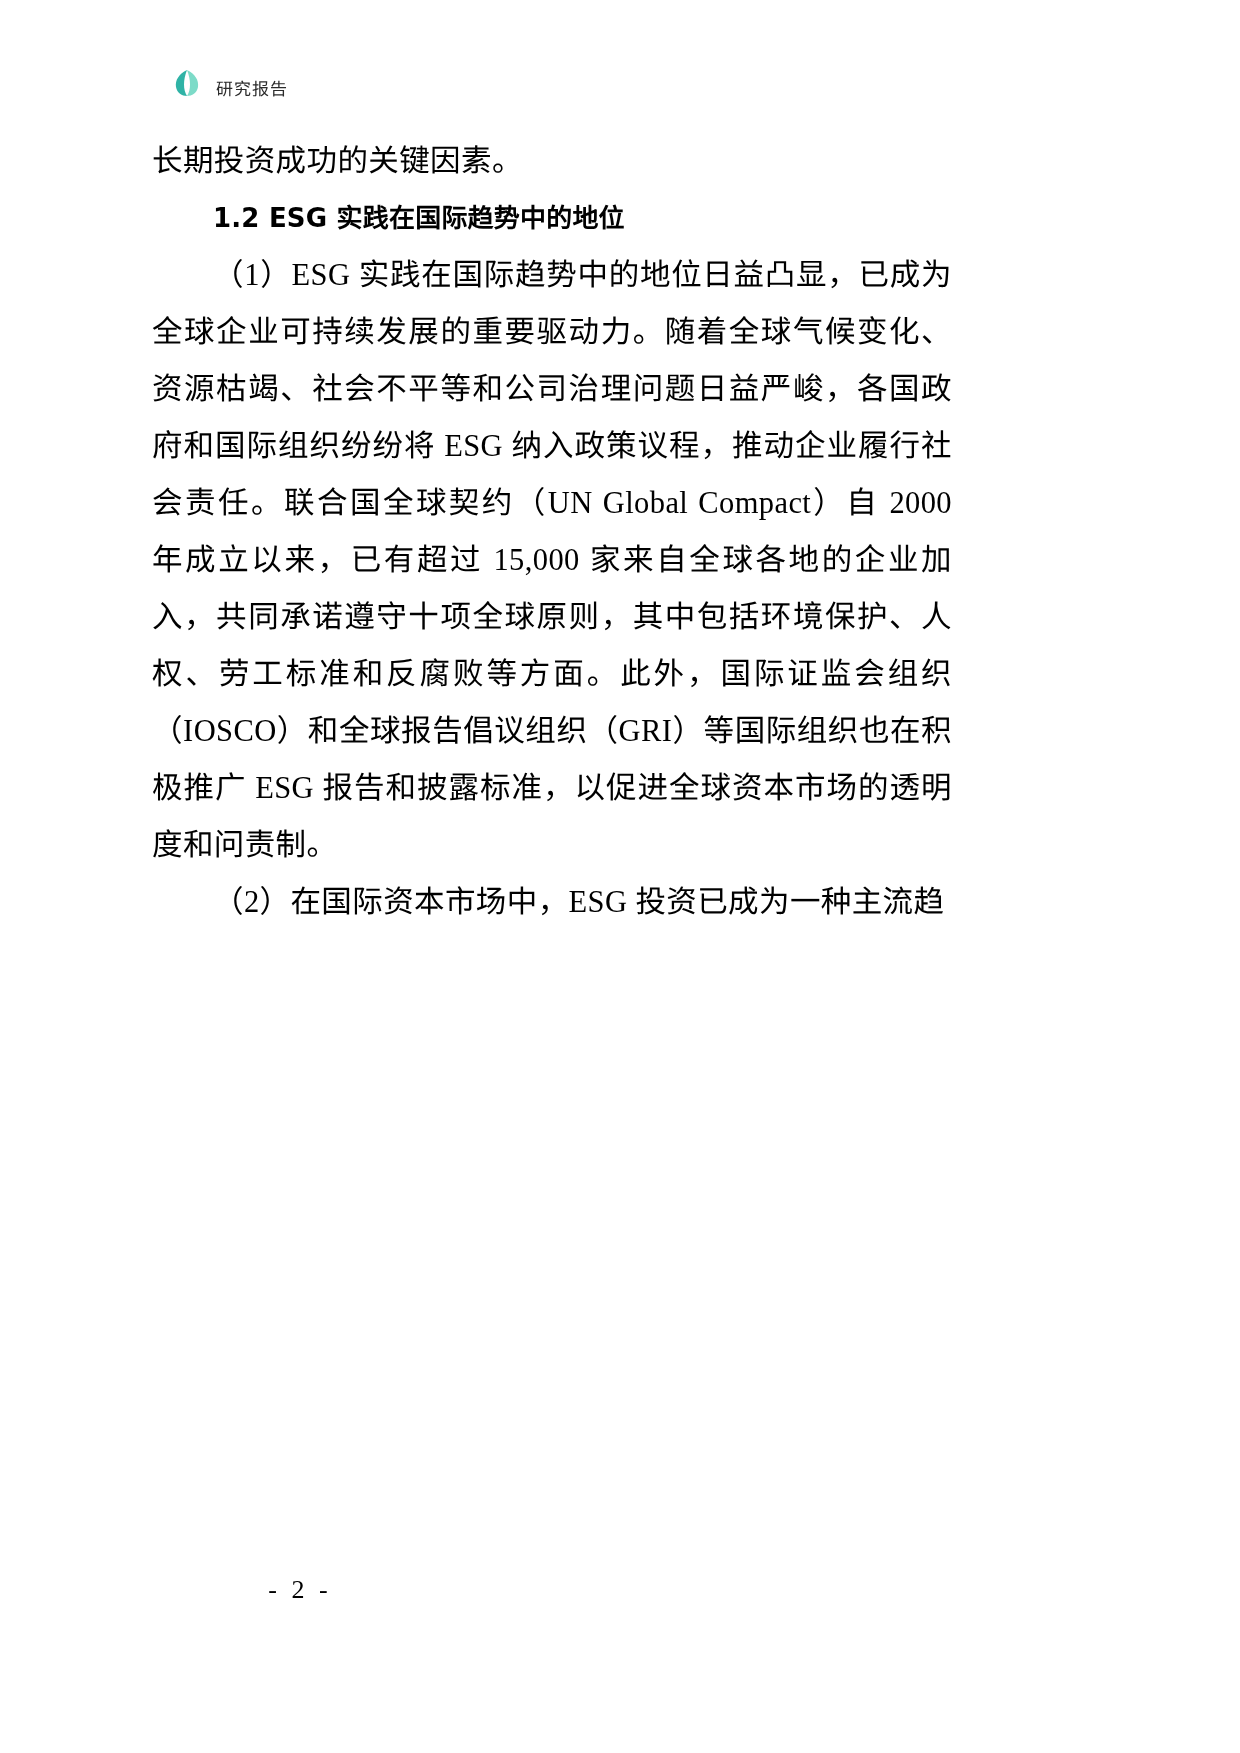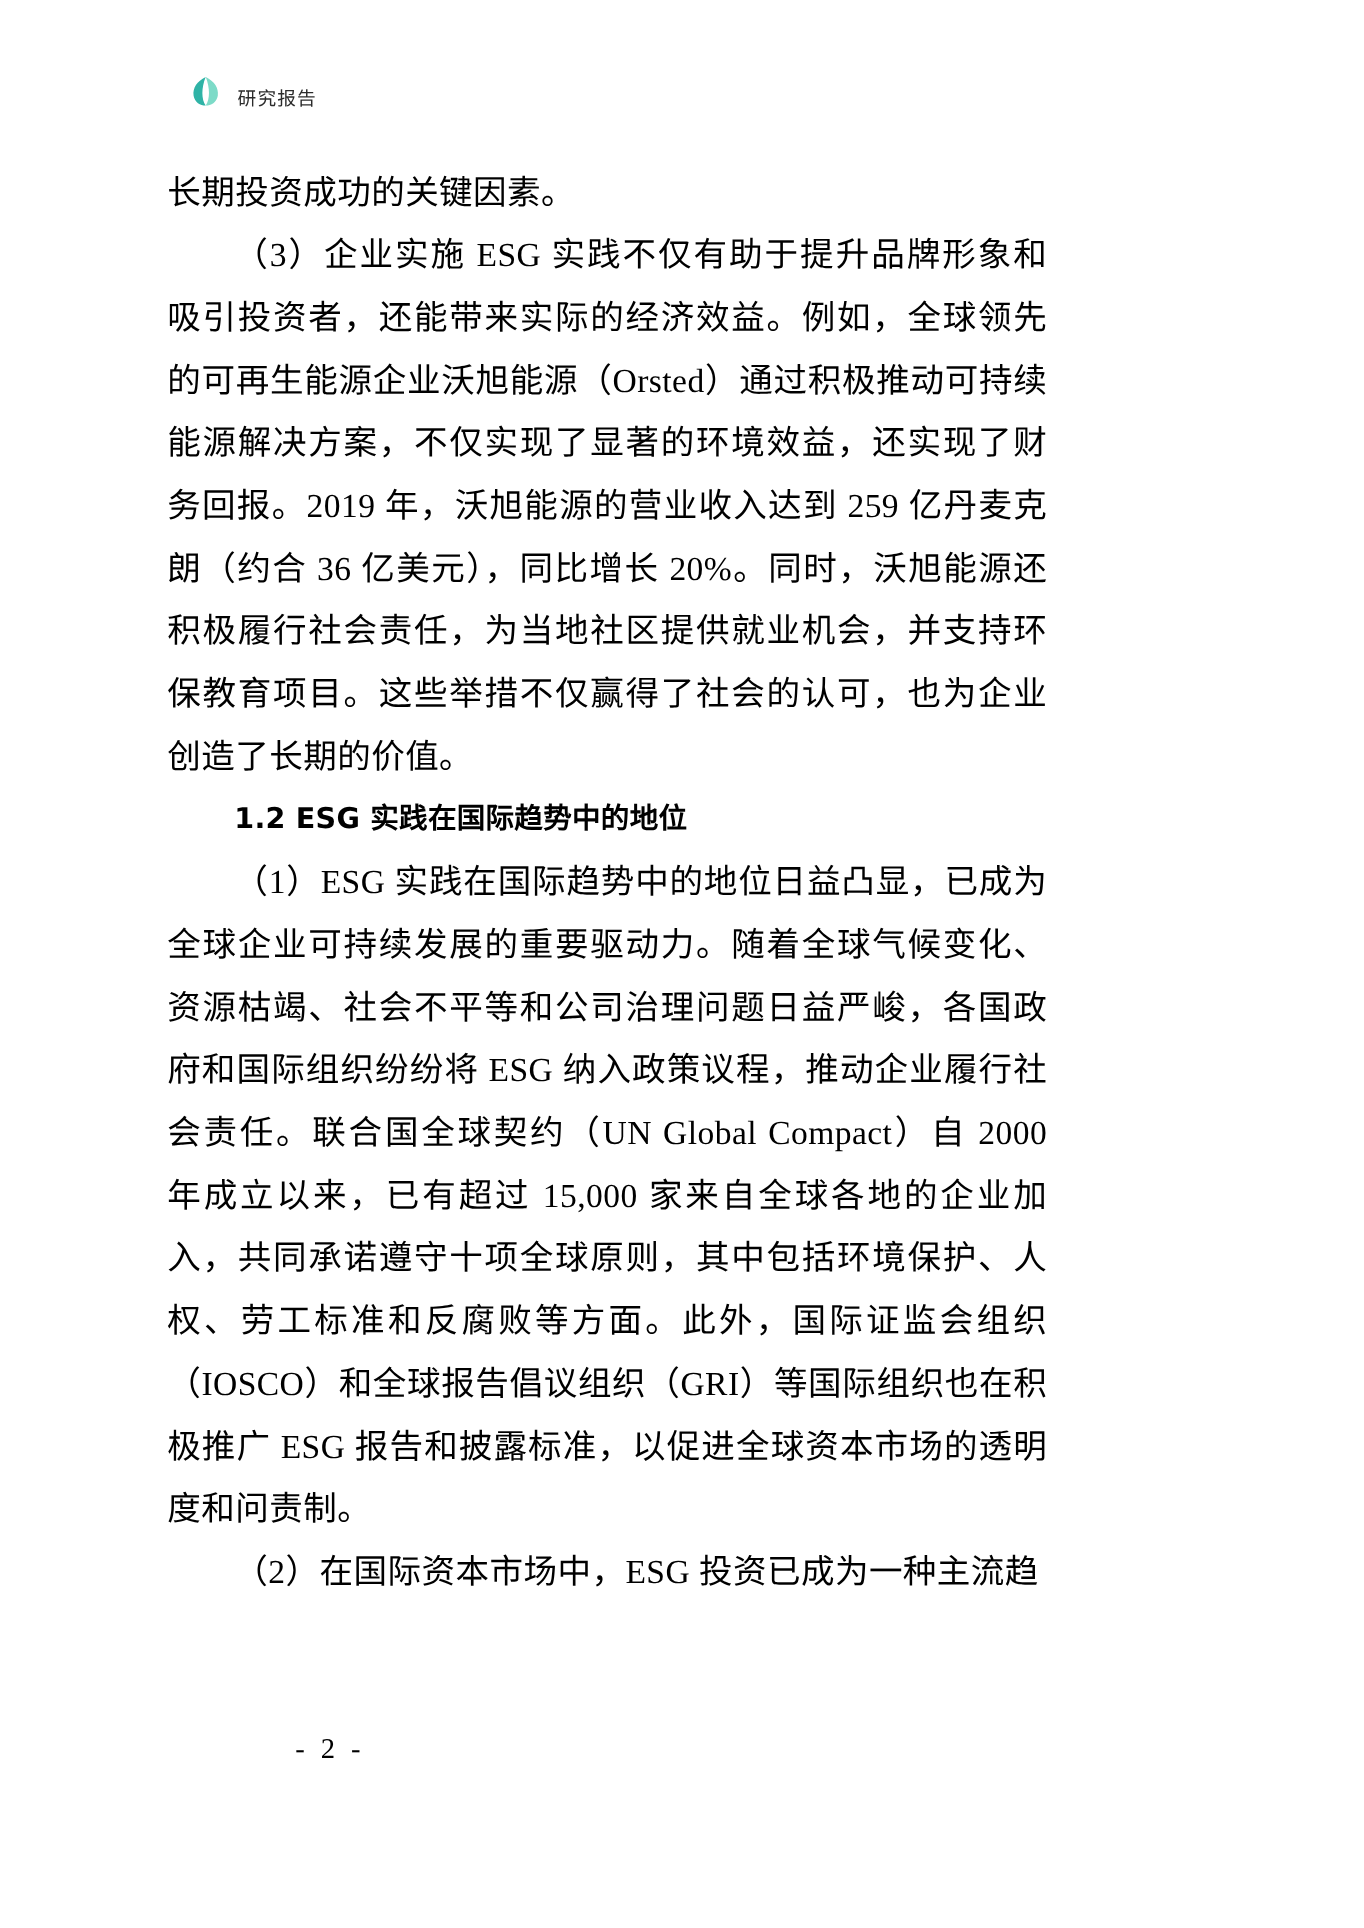--- a/index.html
+++ b/index.html
@@ -41,21 +41,21 @@
   .header-title {
     font-family: "DejaVu Sans", "Liberation Sans", sans-serif;
     font-size: 17px;
     letter-spacing: 1px;
     color: #2b2b2b;
   }
 
   
   .content {
     position: absolute;
-    top: 147px;
+    top: 133px;
     left: 152px;
     width: 800px;
   }
 
   p.para {
     margin: 0;
     font-size: 30.5px;
     line-height: 57px;
     text-align: justify;
     text-justify: inter-ideograph;
@@ -105,21 +105,20 @@
         <path d="M17 4 C25 8 29 14 28 21 C27 27 22 30 17 30 C21 24 21 14 17 4 Z" fill="#7ddbc8"></path>
       </svg>
     </span>
     <span class="header-title">研究报告</span>
   </div>
 
   <div class="content">
 
     <p class="para">长期投资成功的关键因素。</p>
 
-    <p class="para indent">（3）企业实施 ESG 实践不仅有助于提升品牌形象和吸引投资者，还能带来实际的经济效益。例如，全球领先的可再生能源企业沃旭能源（Orsted）通过积极推动可持续能源解决方案，不仅实现了显著的环境效益，还实现了财务回报。2019 年，沃旭能源的营业收入达到 259 亿丹麦克朗（约合 36 亿美元），同比增长 20%。同时，沃旭能源还积极履行社会责任，为当地社区提供就业机会，并支持环保教育项目。这些举措不仅赢得了社会的认可，也为企业创造了长期的价值。</p>
 
     <h2 class="heading">1.2 ESG 实践在国际趋势中的地位</h2>
 
     <p class="para indent">（1）ESG 实践在国际趋势中的地位日益凸显，已成为全球企业可持续发展的重要驱动力。随着全球气候变化、资源枯竭、社会不平等和公司治理问题日益严峻，各国政府和国际组织纷纷将 ESG 纳入政策议程，推动企业履行社会责任。联合国全球契约（UN Global Compact）自 2000 年成立以来，已有超过 15,000 家来自全球各地的企业加入，共同承诺遵守十项全球原则，其中包括环境保护、人权、劳工标准和反腐败等方面。此外，国际证监会组织（IOSCO）和全球报告倡议组织（GRI）等国际组织也在积极推广 ESG 报告和披露标准，以促进全球资本市场的透明度和问责制。</p>
 
     <p class="para indent">（2）在国际资本市场中，ESG 投资已成为一种主流趋</p>
 
   </div>
 
   <div class="footer">

